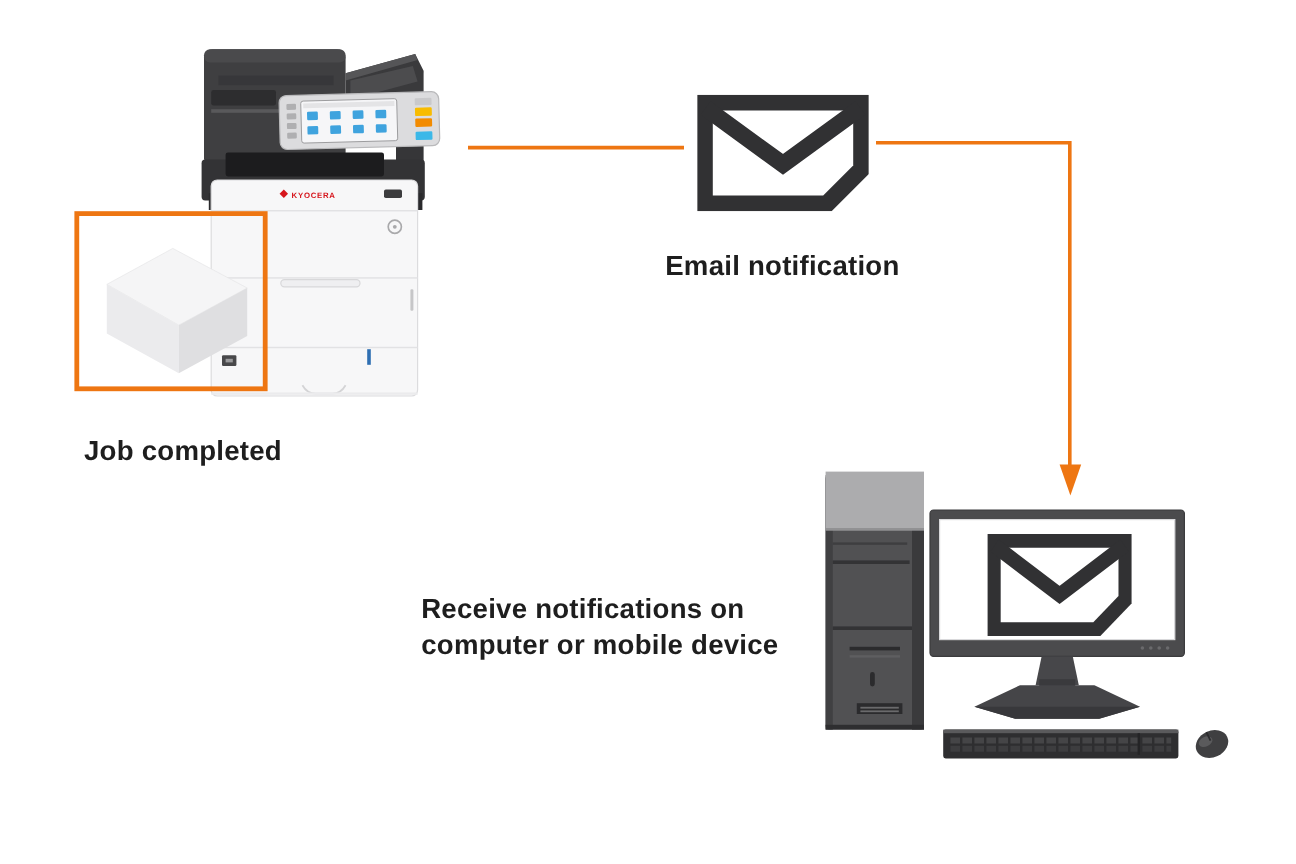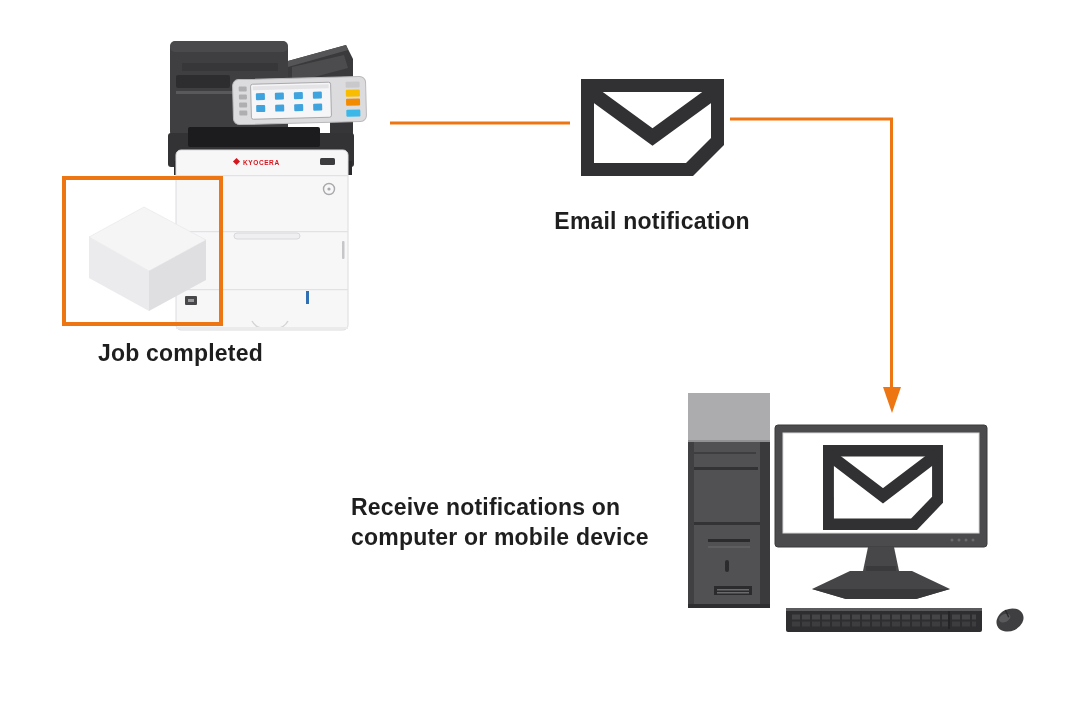--- a/index.html
+++ b/index.html
@@ -154,21 +154,21 @@
       <rect x="268" y="221" width="2" height="18" fill="#242426"></rect>
     </g>
 
     <g transform="rotate(-25 330 230)">
       <ellipse cx="330" cy="230" rx="14" ry="11" fill="#3f3f41"></ellipse>
       <ellipse cx="326" cy="226" rx="6" ry="4" fill="#5a5a5c"></ellipse>
       <line x1="330" y1="219" x2="330" y2="227" stroke="#2b2b2d" stroke-width="1.5"></line>
     </g>
   </svg>
 
-  <div class="caption" style="left:70px;top:338px;margin-left:28px;">Job completed</div>
+  <div class="caption" style="left:70px;top:360px;">Job completed</div>
 
   <div class="caption" style="left:351px;top:492px;">
     <div>Receive notifications on</div>
     <div>computer or mobile device</div>
   </div>
 
   <div class="caption center" style="left:502px;top:206px;width:300px;">Email notification</div>
 
 </div>
 

